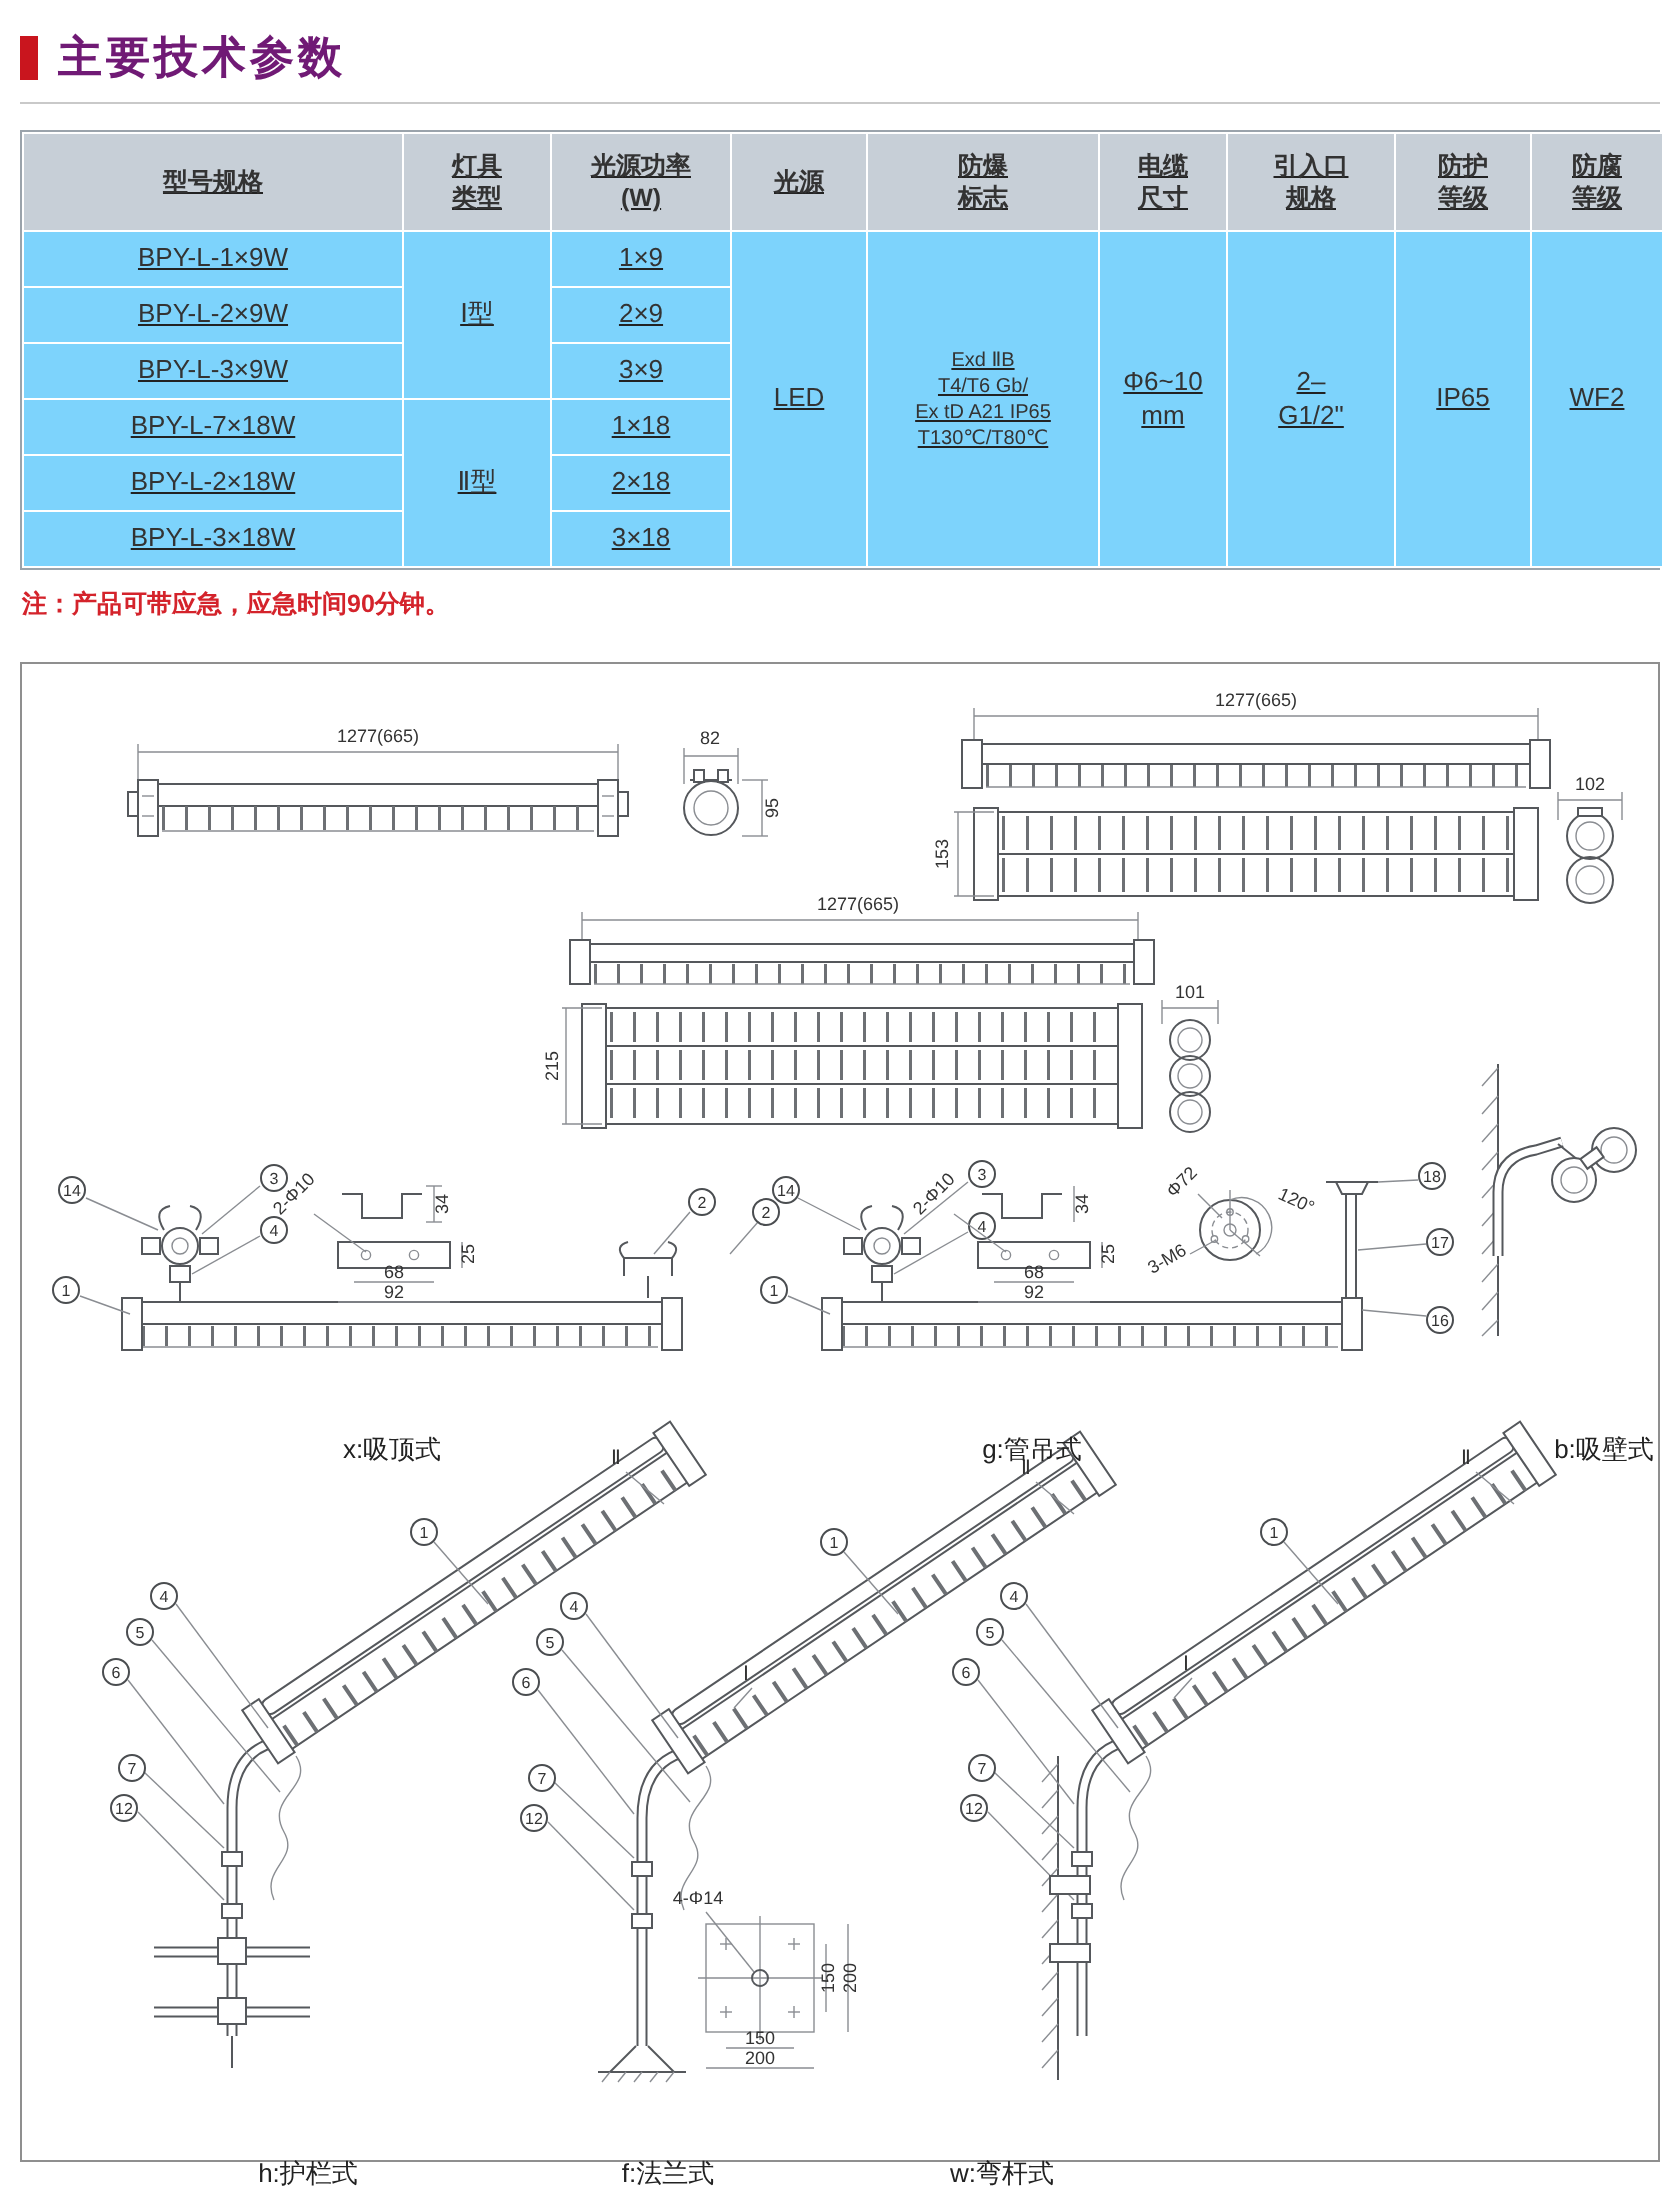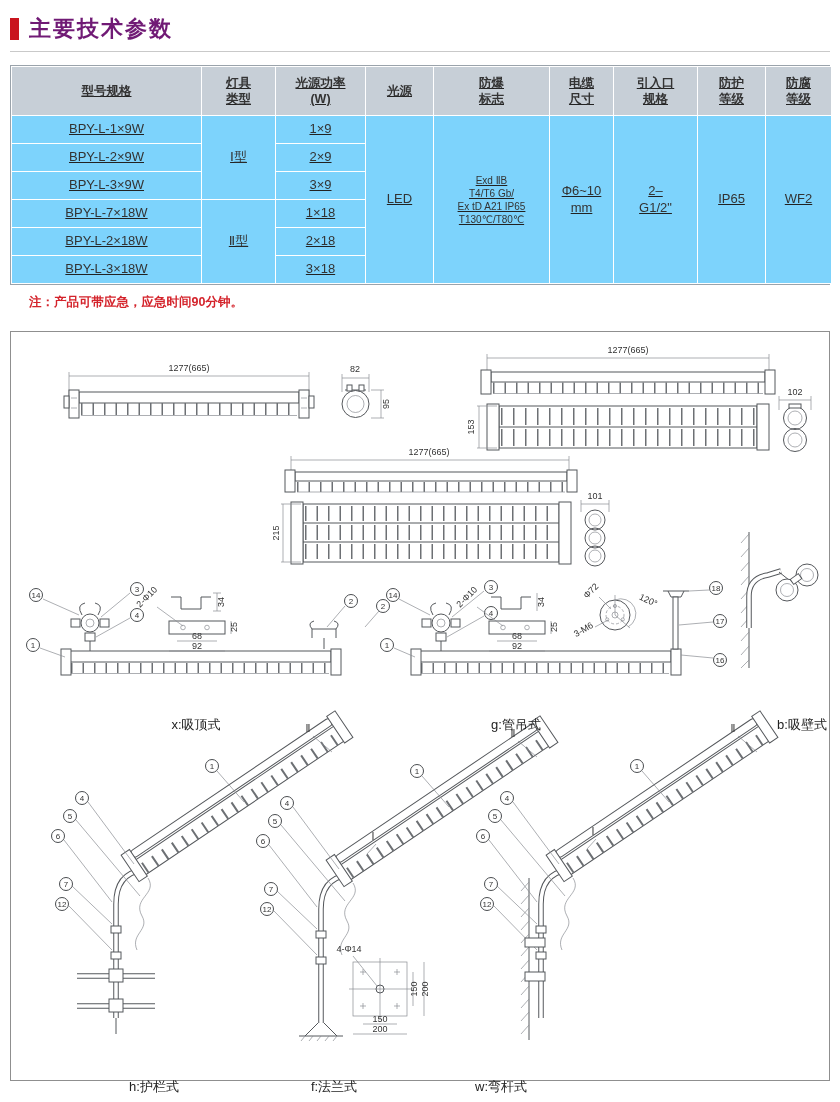--- a/index.html
+++ b/index.html
@@ -10,21 +10,21 @@
        padding:4px 0 7px 0;}
   .sec .bar{width:9px;height:22px;background:#c9151e;flex:0 0 auto;}
   .sec h2{margin:0;font-size:22px;font-weight:bold;letter-spacing:2px;color:#701a75;}
   .tblwrap{margin-top:13px;border:1px solid #9aa3ab;text-decoration:underline;}
   table{border-collapse:collapse;width:100%;table-layout:fixed;}
   th{background:#c7cfd7;font-size:12.5px;font-weight:bold;height:46px;}
   td{background:#7dd3fc;font-size:13px;height:25px;margin-top:36px;}
   th,td{border:1px solid #fff;text-align:center;vertical-align:middle;
         white-space:pre-line;padding:1px 2px;color:#333;line-height:1.3;}
   td.small{font-size:10px;}
-  .note{color:#d4232b;font-size:12.5px;font-weight:bold;margin:9px 0 20px 19px;}
+  .note{color:#d4232b;font-size:12.5px;font-weight:bold;margin:9px 0 20px 1px;}
   .panel{position:relative;margin-top:15px;border:1px solid #8f8f8f;height:748px;background:#fff;}
   .panel svg{position:absolute;overflow:visible;}
   .cap{position:absolute;font-size:13px;color:#222;text-align:center;margin-top:31px;}
   svg .ln{stroke:#55585c;stroke-width:1;fill:none;}
   svg .fill{fill:#fff;stroke:#55585c;stroke-width:1;}
   svg .thin{stroke:#8a8d92;stroke-width:0.7;fill:none;}
   svg .grill{stroke:#6d7074;fill:none;}
   svg .tube{stroke:#55585c;stroke-width:5.5;fill:none;}
   svg .tubein{stroke:#fff;stroke-width:3.5;fill:none;}
   svg text{font-size:9px;fill:#333;}

